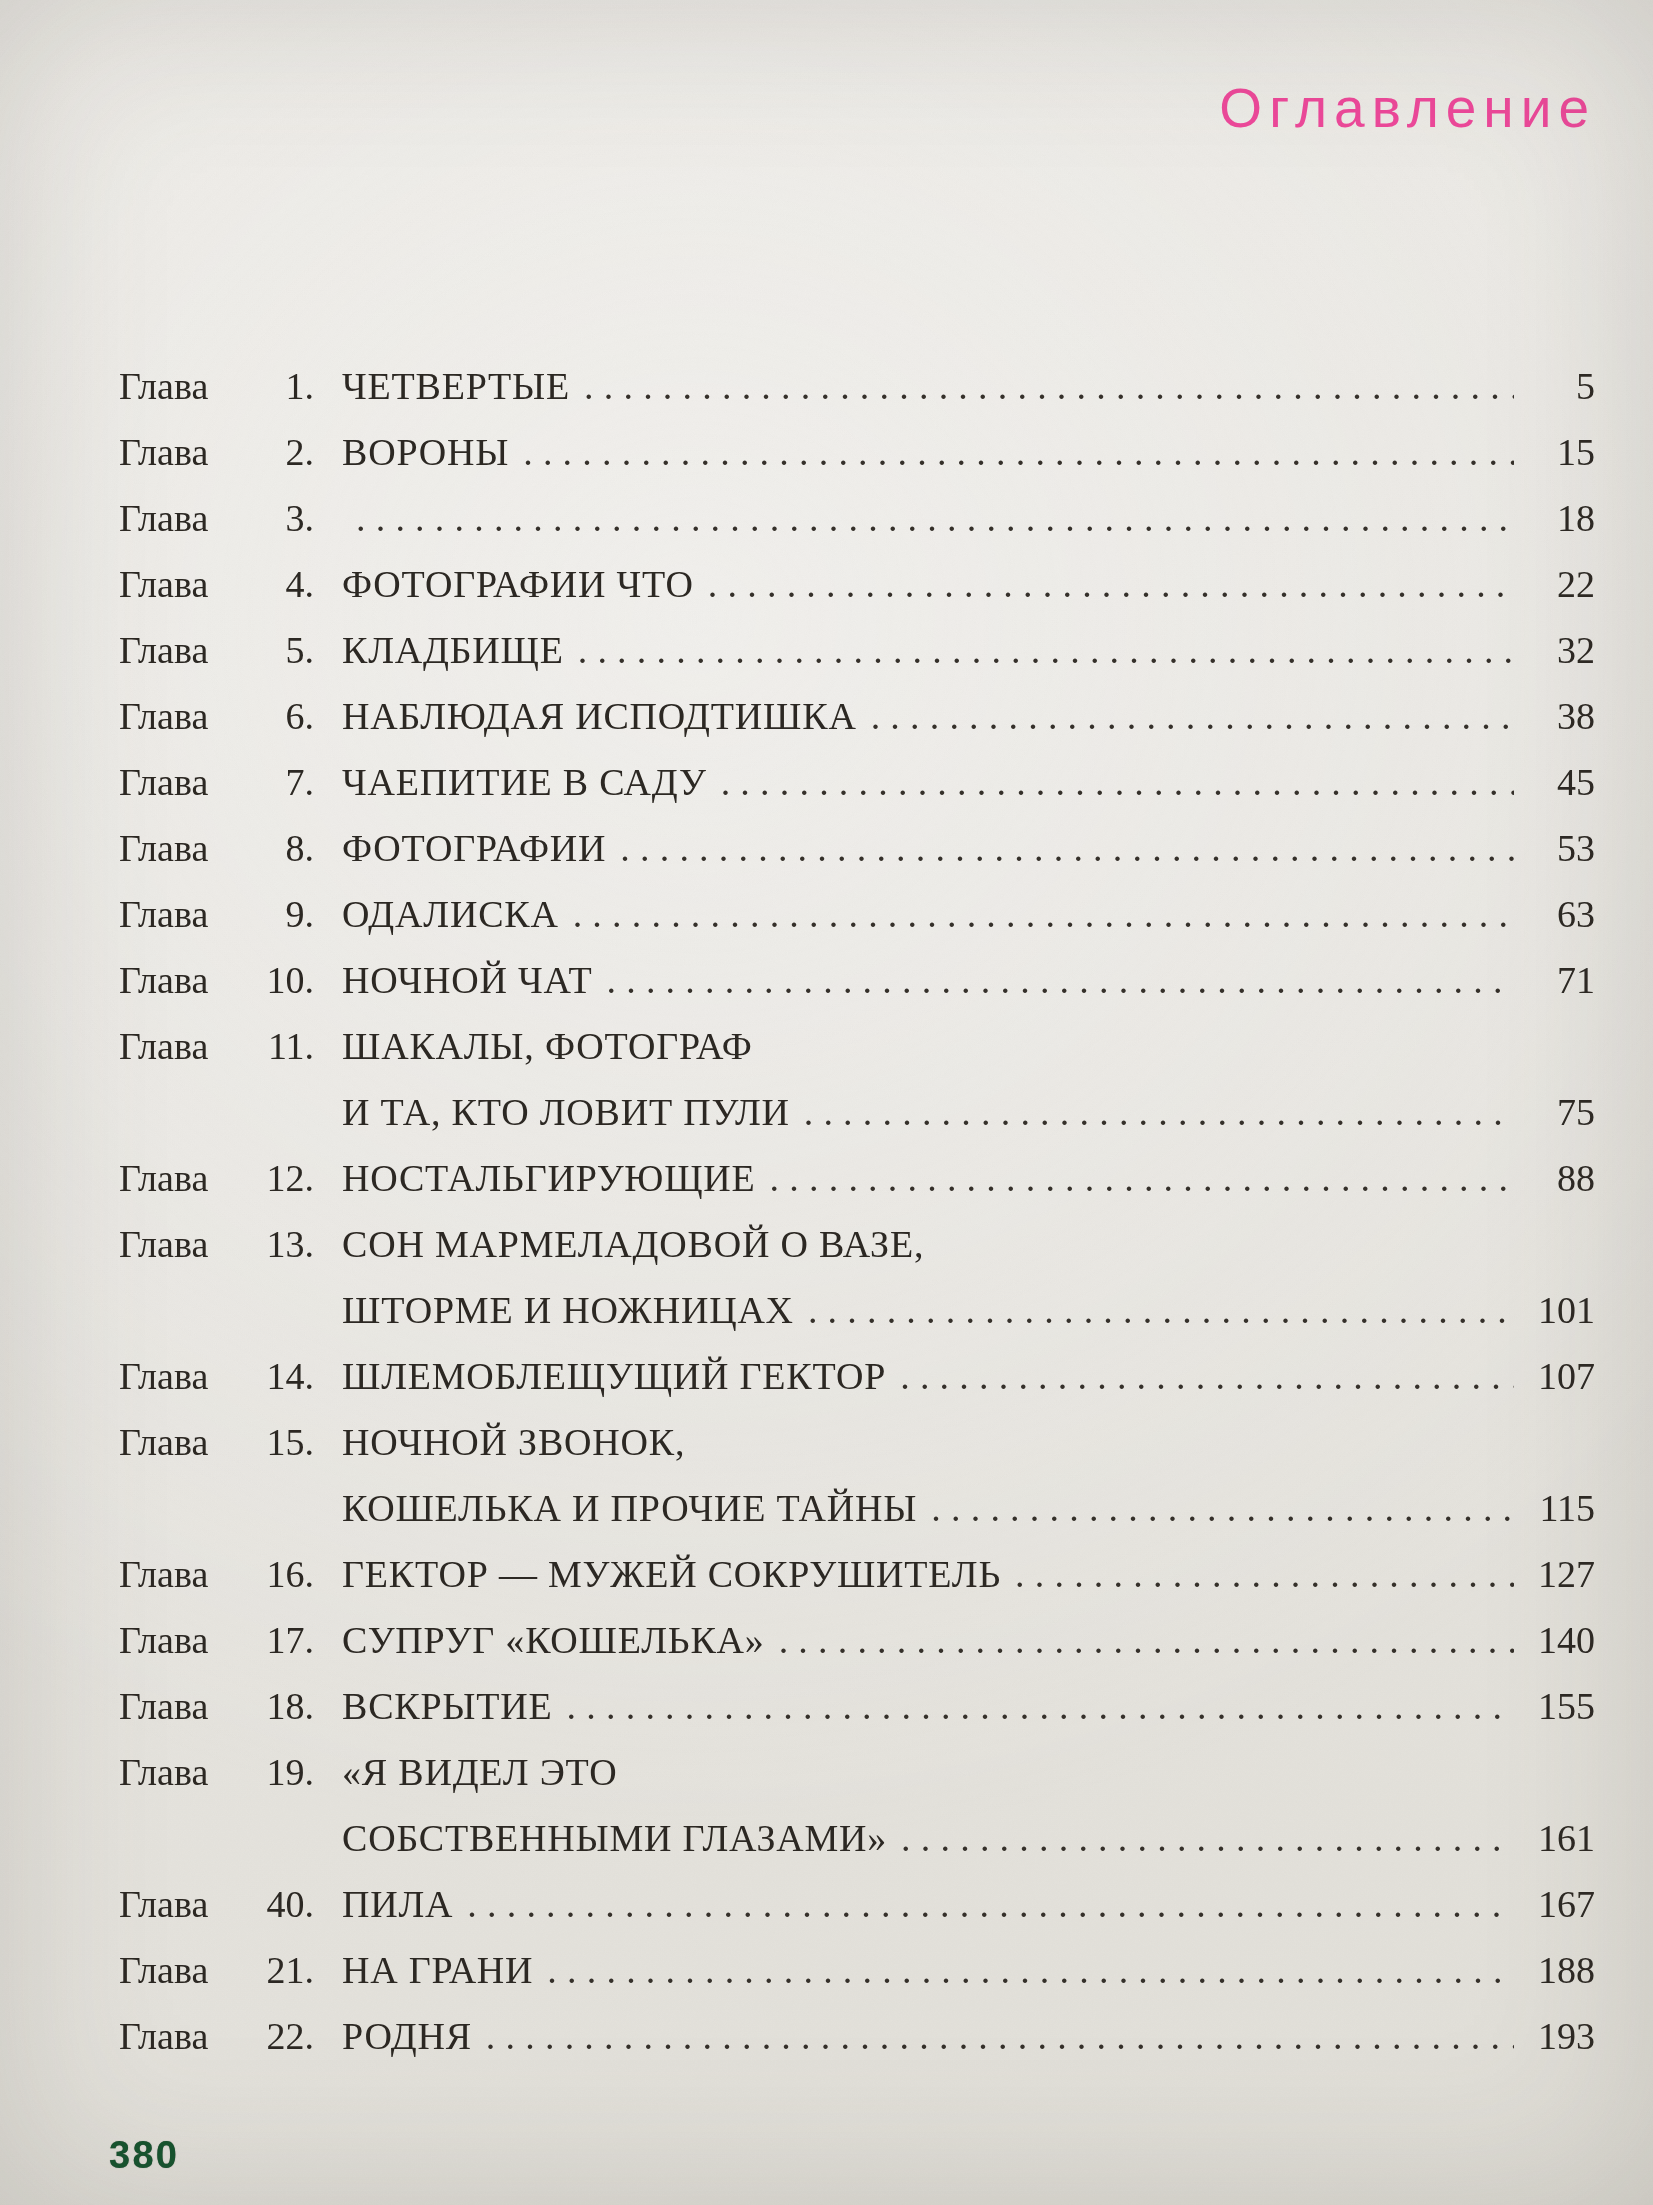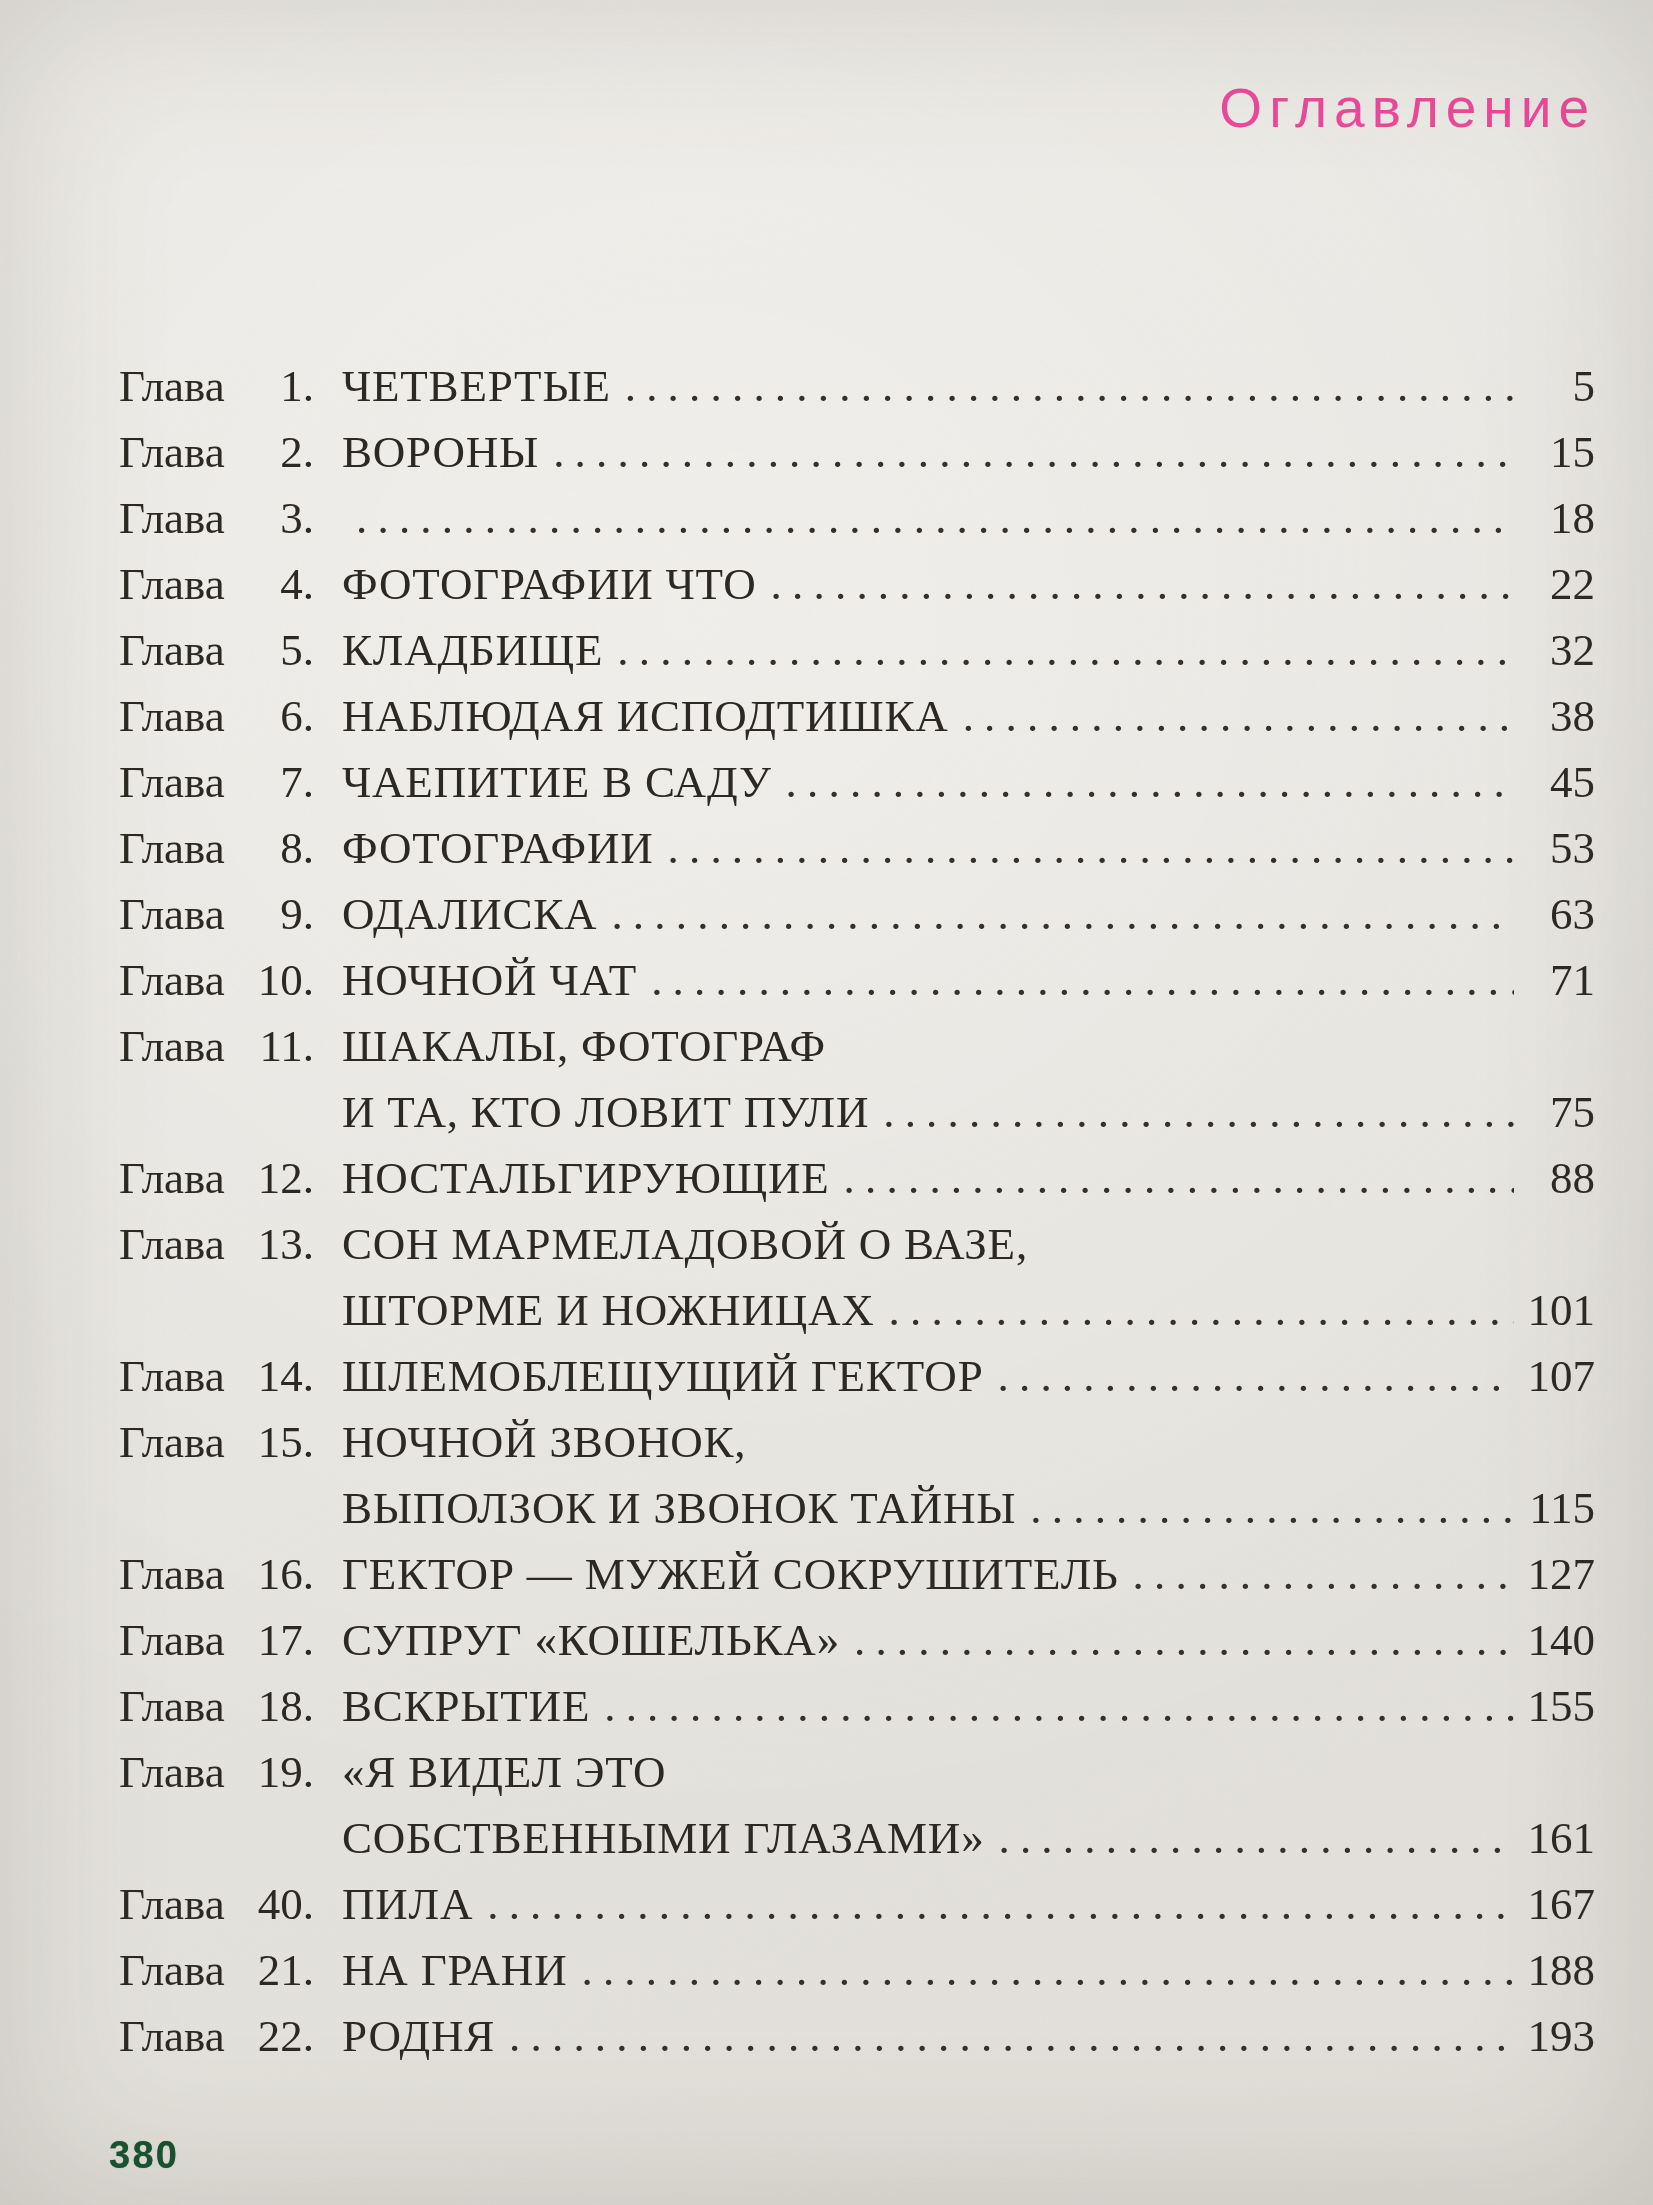--- a/index.html
+++ b/index.html
@@ -42,21 +42,21 @@
     position: absolute;
     left: 119px;
     right: 59px;
     top: 353px;
   }
   .toc-line {
     display: flex;
     align-items: flex-end;
     height: 66px;
     line-height: 66px;
-    font-size: 45px;
+    font-size: 38px;
     white-space: nowrap;
   }
   .prefix {
     flex: 0 0 223px;
     display: flex;
     justify-content: space-between;
     box-sizing: border-box;
     padding-right: 28px;
   }
   .indent {
@@ -242,21 +242,21 @@
       </div>
       <div class="toc-line">
         <span class="prefix">
           <span class="chapter-word">Глава</span>
           <span class="chapter-num">15.</span>
         </span>
         <span class="chapter-title">НОЧНОЙ ЗВОНОК,</span>
       </div>
       <div class="toc-line">
         <span class="indent"></span>
-        <span class="chapter-title">ВЫПОЛЗОК И ЗВОНОК ТАЙНЫ</span>
+        <span class="chapter-title">КОШЕЛЬКА И ПРОЧИЕ ТАЙНЫ</span>
         <span class="dots">............................................................................................................................................</span>
         <span class="page-num">115</span>
       </div>
       <div class="toc-line">
         <span class="prefix">
           <span class="chapter-word">Глава</span>
           <span class="chapter-num">16.</span>
         </span>
         <span class="chapter-title">ГЕКТОР — МУЖЕЙ СОКРУШИТЕЛЬ</span>
         <span class="dots">............................................................................................................................................</span>

